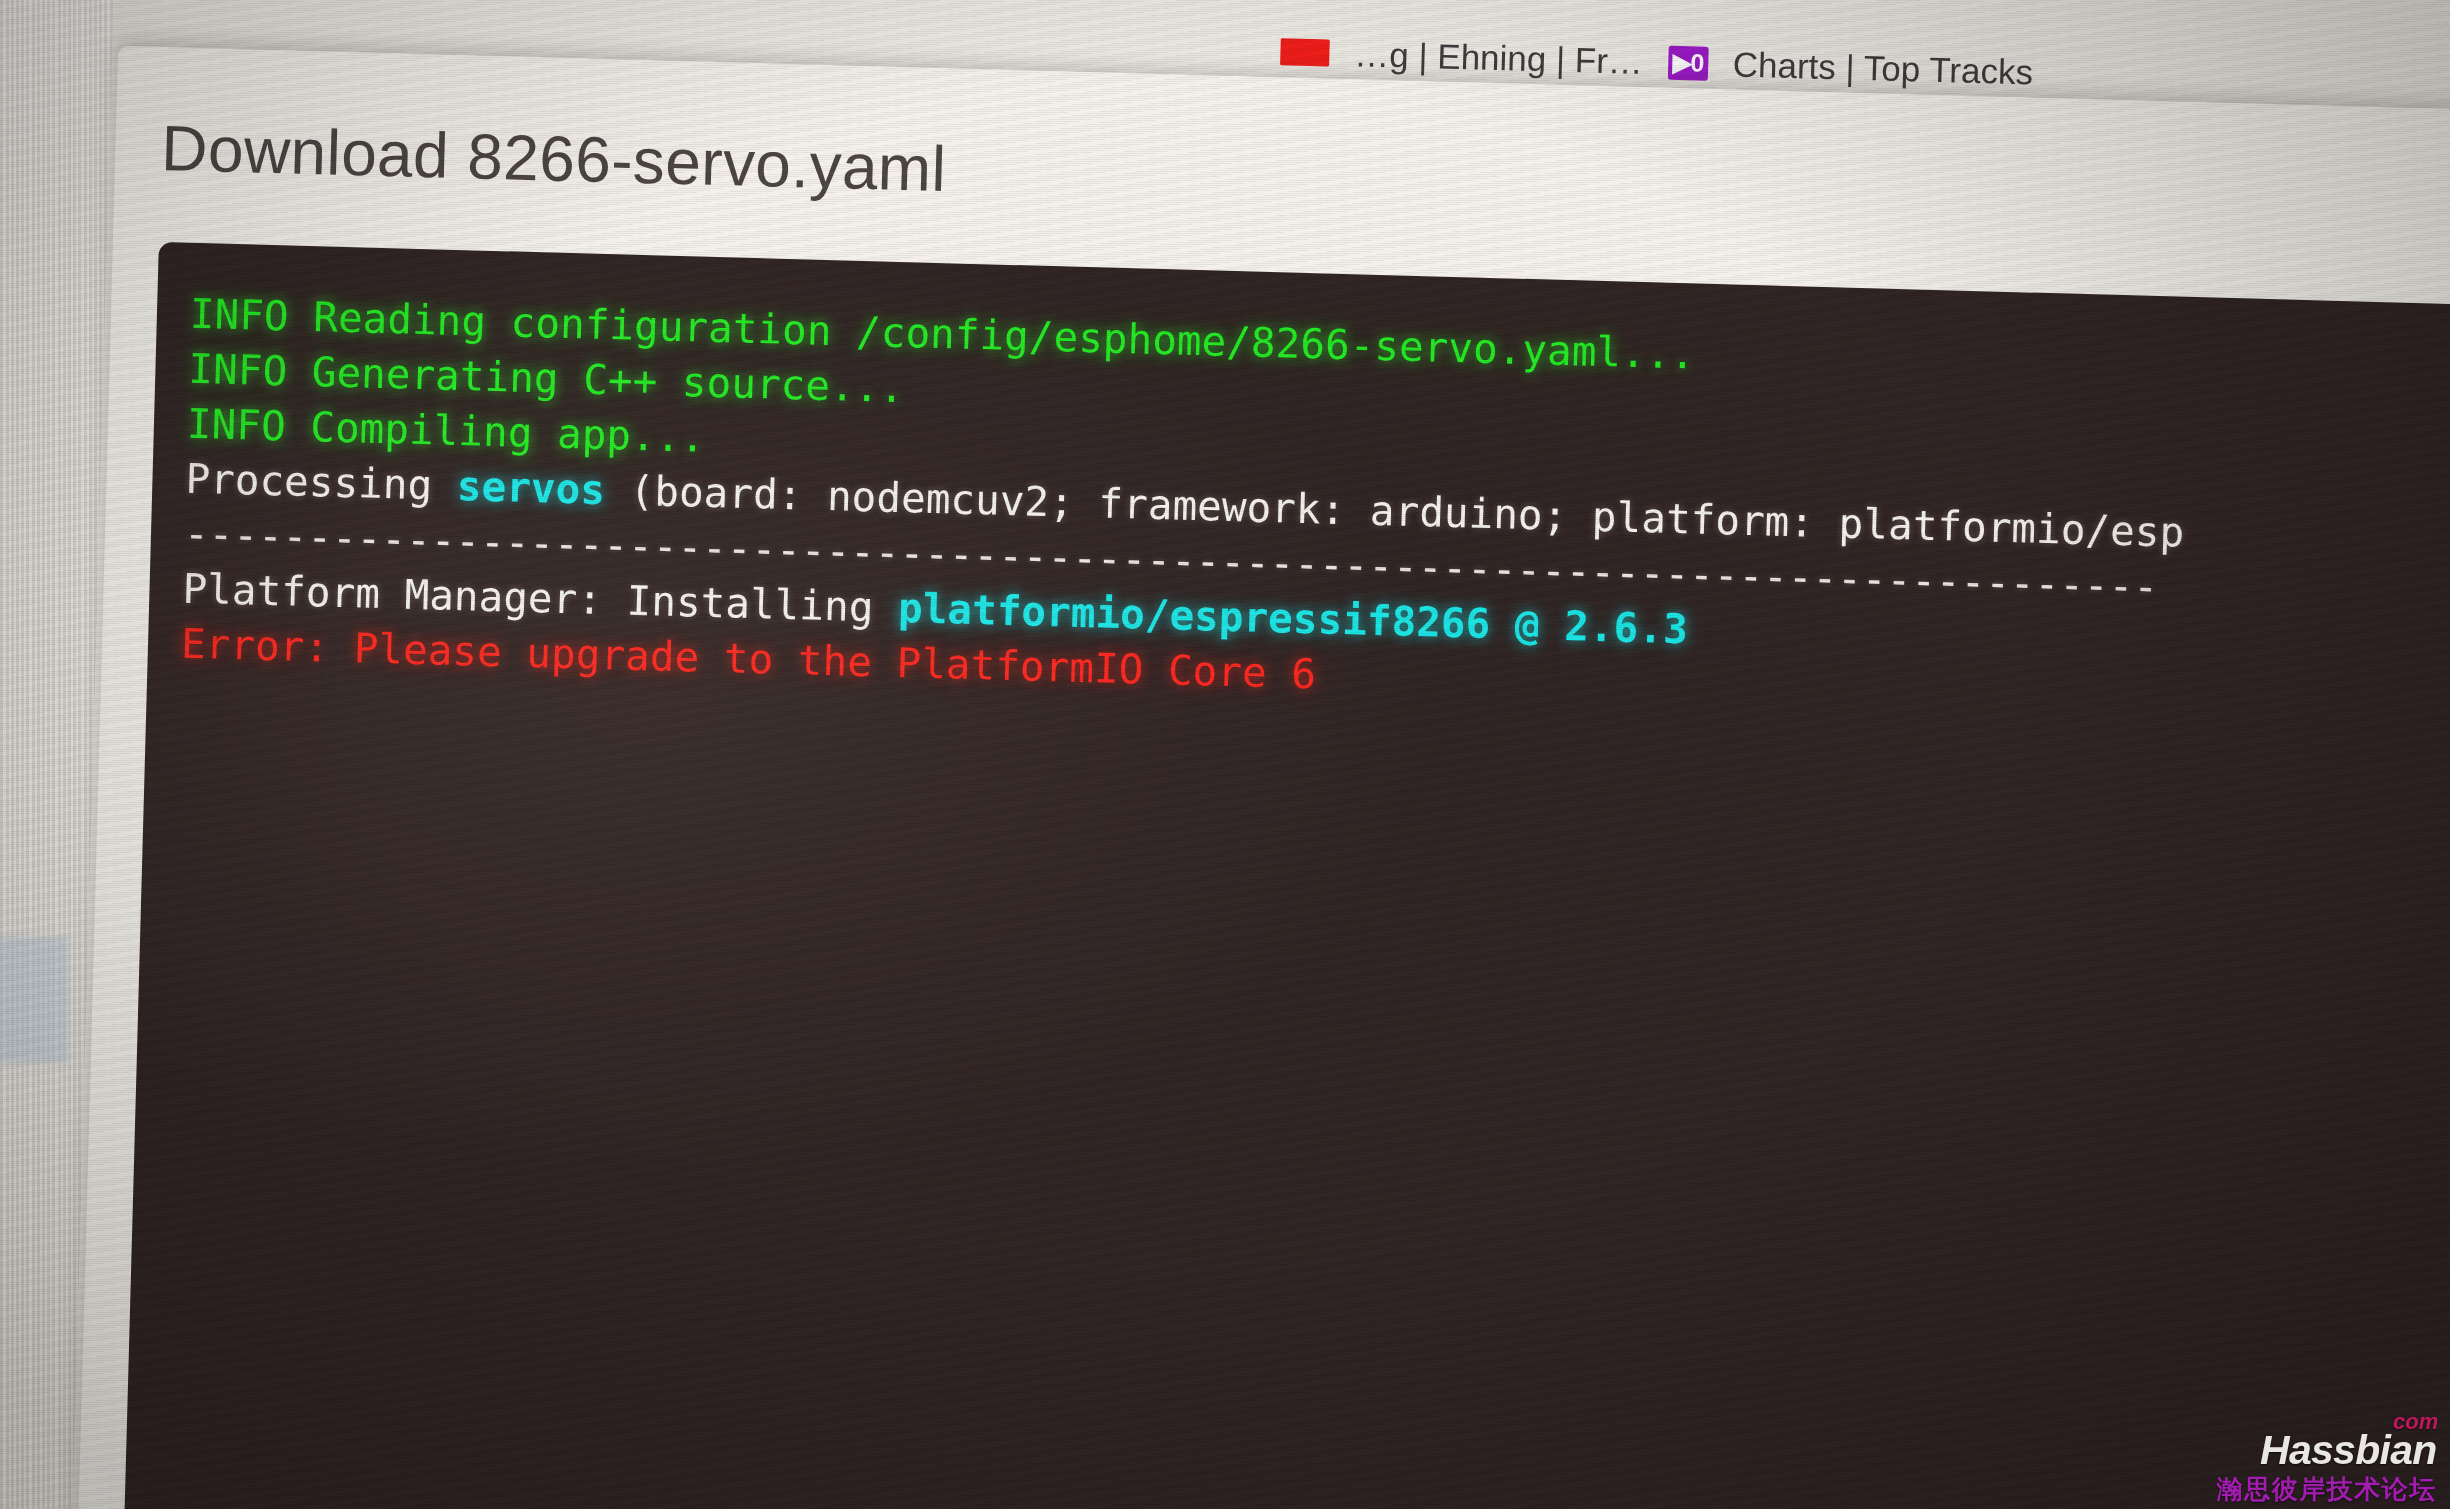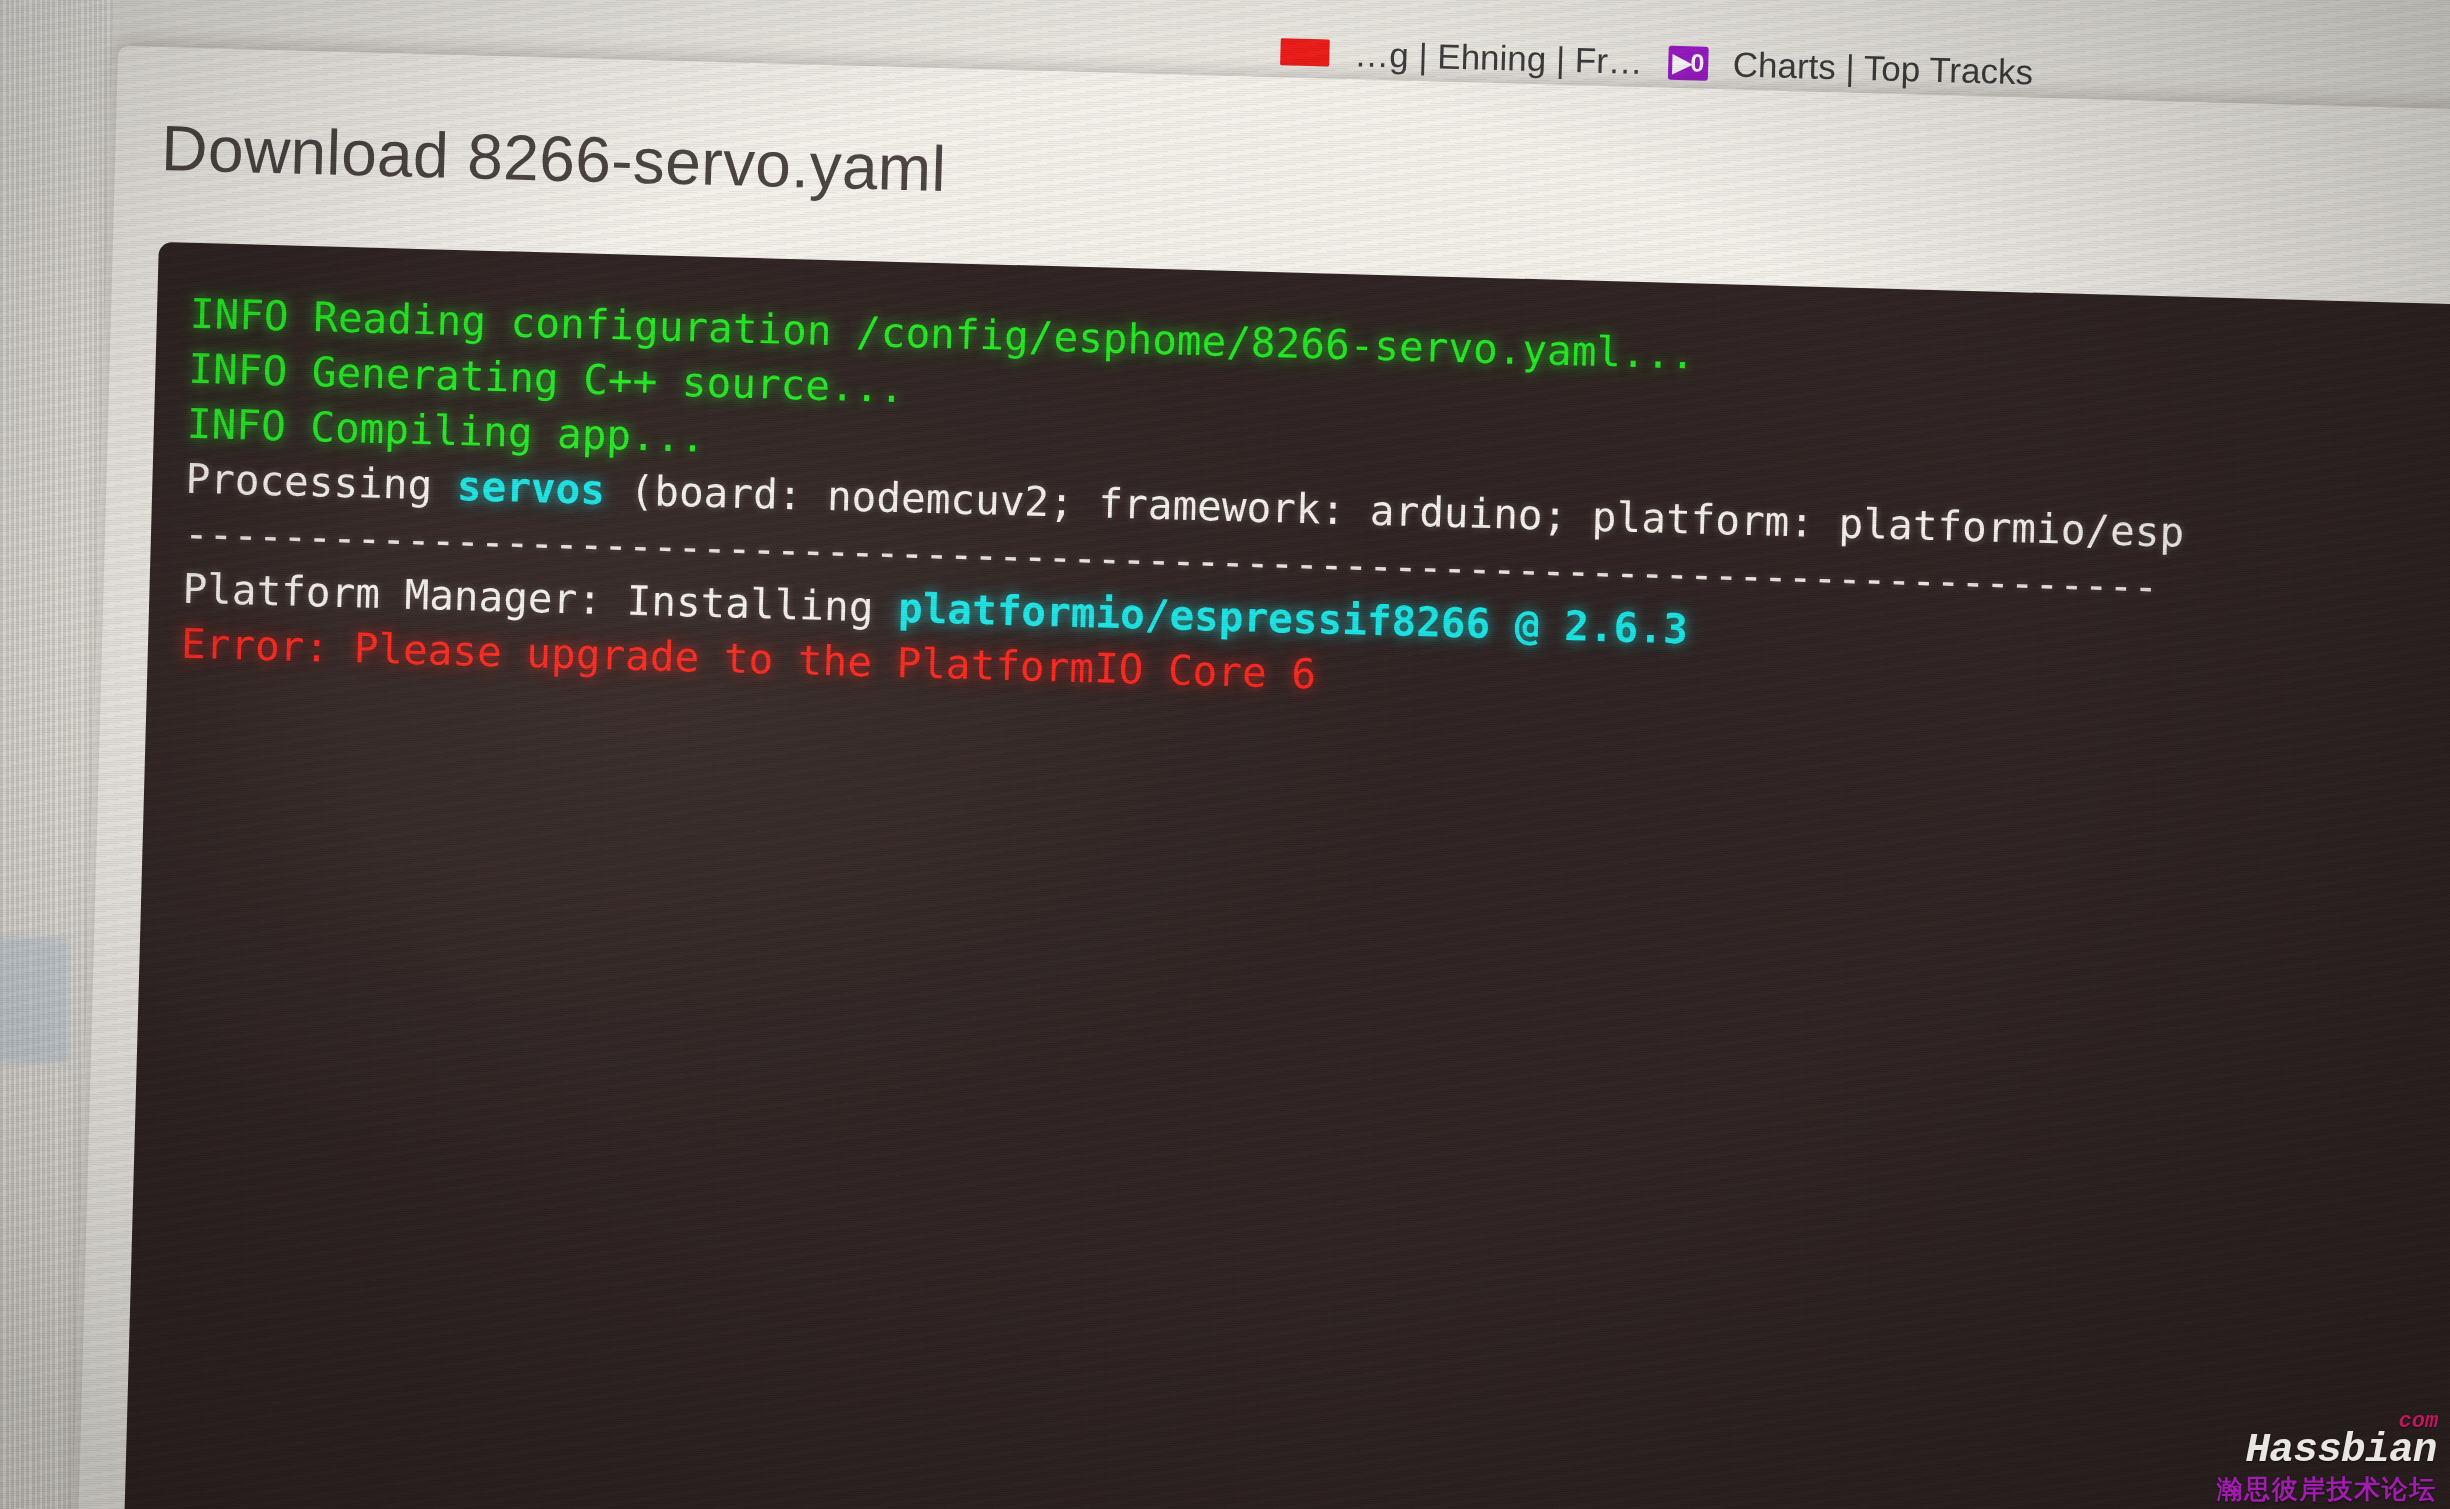--- a/index.html
+++ b/index.html
@@ -259,21 +259,21 @@
 
   
   .watermark {
     position: absolute;
     right: 13.3px; bottom: 7.4px;
     text-align: right;
     pointer-events: none;
     line-height: 1;
   }
   .wm-main {
-    font-family: Liberation Mono, monospace;
+    font-family: Liberation Sans, sans-serif;
     font-style: italic;
     font-weight: bold;
     font-size: 41px;
     color: #e9e7e2;
     letter-spacing: -0.7px;
     position: relative;
     display: inline-block;
     text-shadow: 0 0.7px 1.5px rgba(0,0,0,.6);
   }
   .wm-com {

